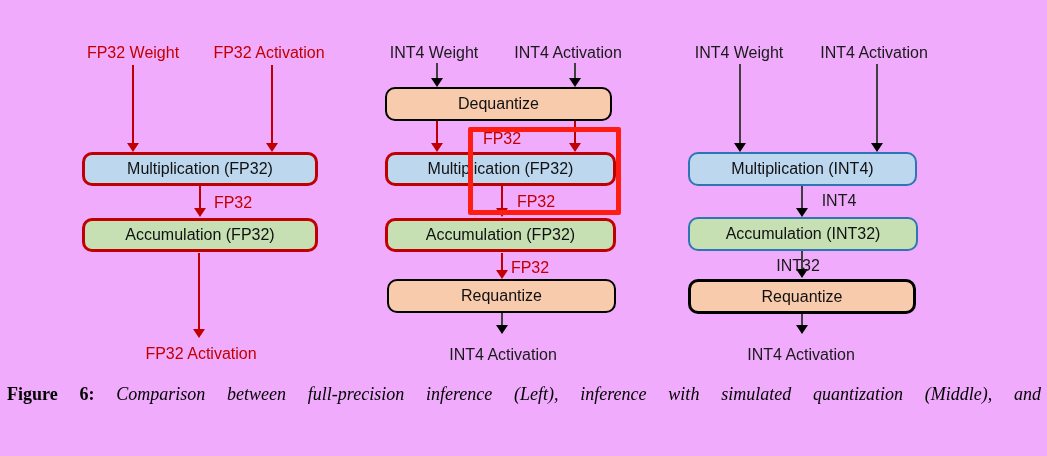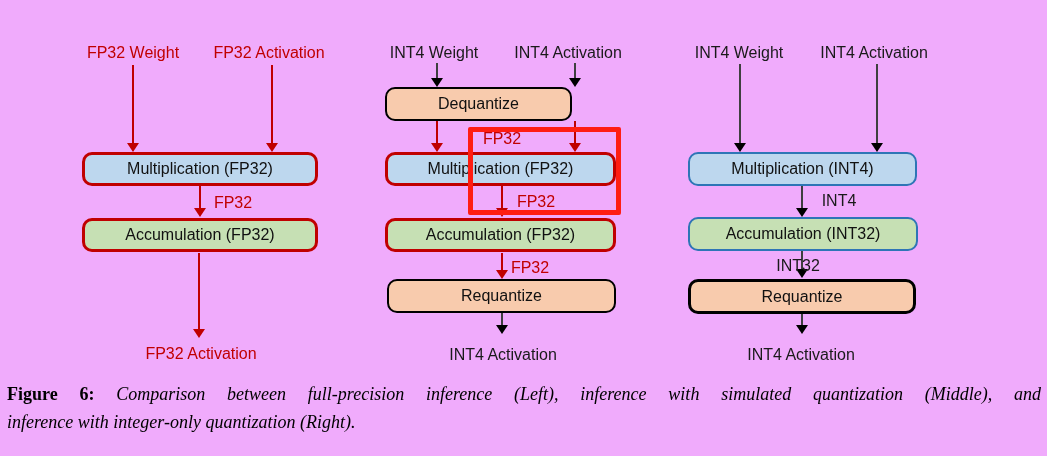--- a/index.html
+++ b/index.html
@@ -103,21 +103,21 @@
 
     <div class="arrow blk" style="left:437px; top:63px; height:24px;">
         <div class="stem"></div>
         <div class="head"></div>
       </div>
     <div class="arrow blk" style="left:575px; top:63px; height:24px;">
         <div class="stem"></div>
         <div class="head"></div>
       </div>
 
-    <div class="node n-orange b-black" style="left:385px; top:87px; width:187px; height:34px;">Dequantize</div>
+    <div class="node n-orange b-black" style="left:385px; top:87px; width:227px; height:34px;">Dequantize</div>
 
     <div class="arrow red" style="left:437px; top:121px; height:31px;">
         <div class="stem"></div>
         <div class="head"></div>
       </div>
     <div class="arrow red" style="left:575px; top:121px; height:31px;">
         <div class="stem"></div>
         <div class="head"></div>
       </div>
 
@@ -183,16 +183,15 @@
 
     <div class="arrow blk" style="left:802px; top:314px; height:20px;">
         <div class="stem"></div>
         <div class="head"></div>
       </div>
     <div class="lbl black" style="left:801px; top:346px;">INT4 Activation</div>
   </div>
 
   <div class="caption">
     <div class="cap-line1"><span class="cap-label">Figure 6:</span> <span class="cap-body">Comparison between full-precision inference (Left), inference with simulated quantization (Middle), and</span></div>
-    <div class="cap-line2">inference with integer-only quantization (Right).</div>
   </div>
 
 </div>
 
 </body></html>

